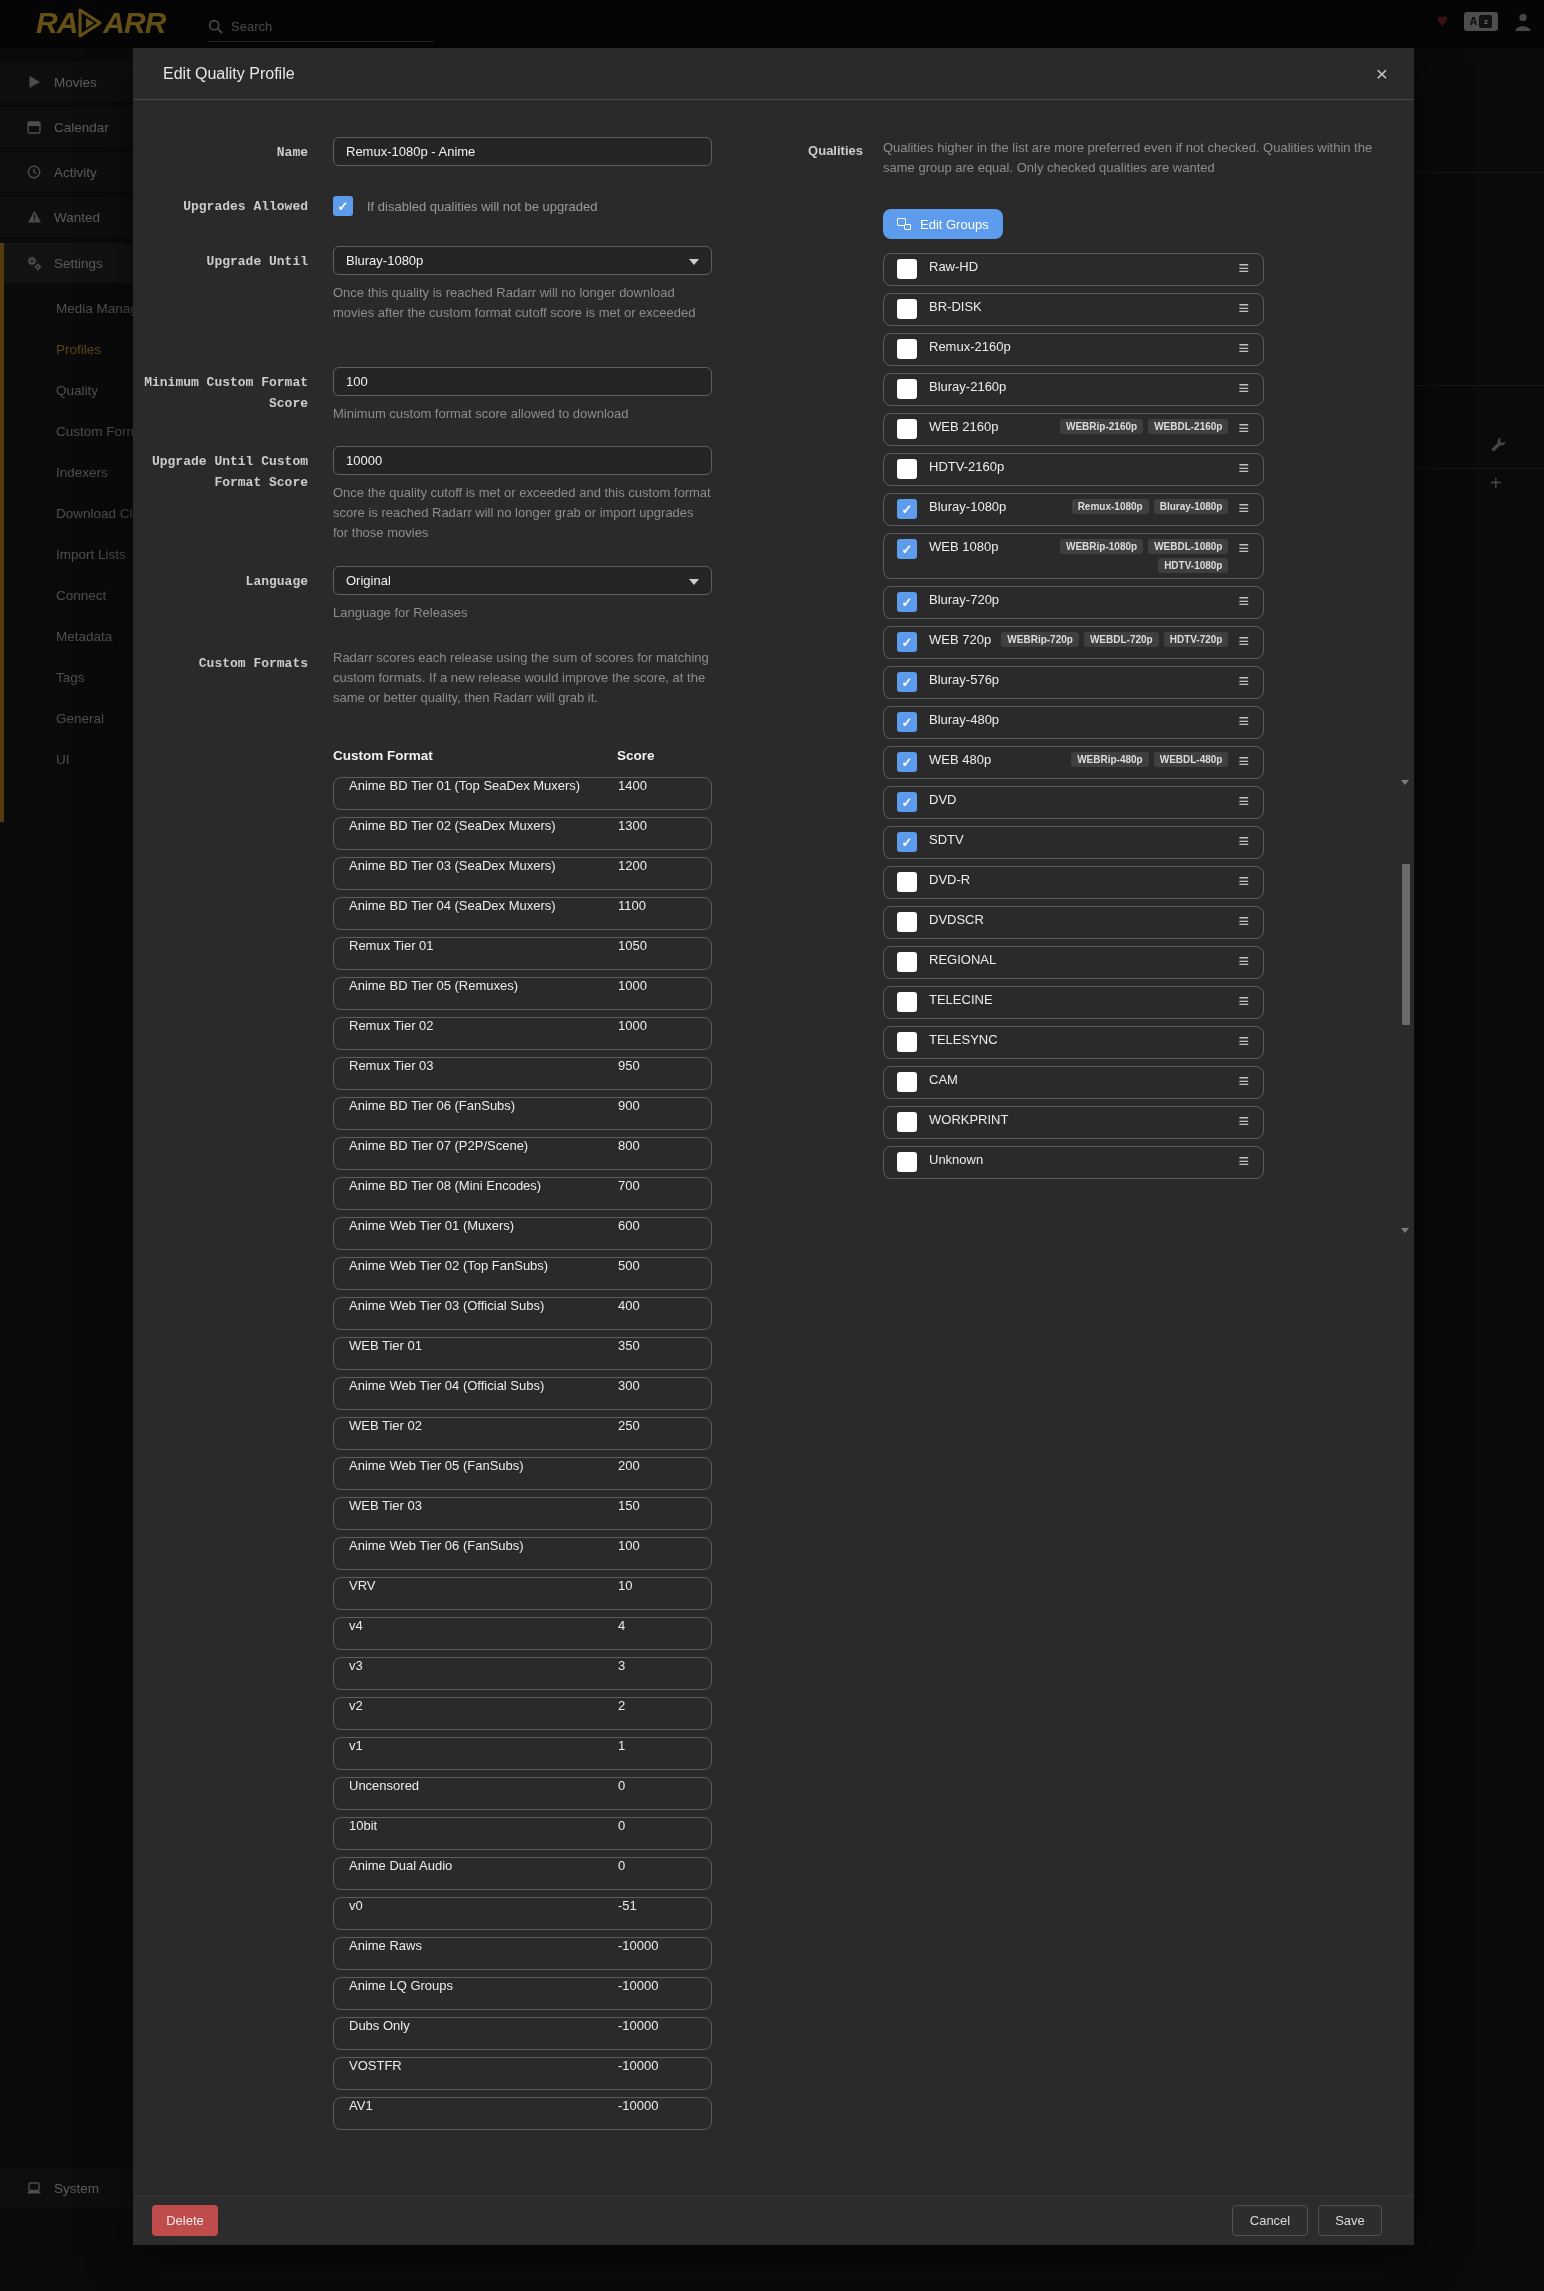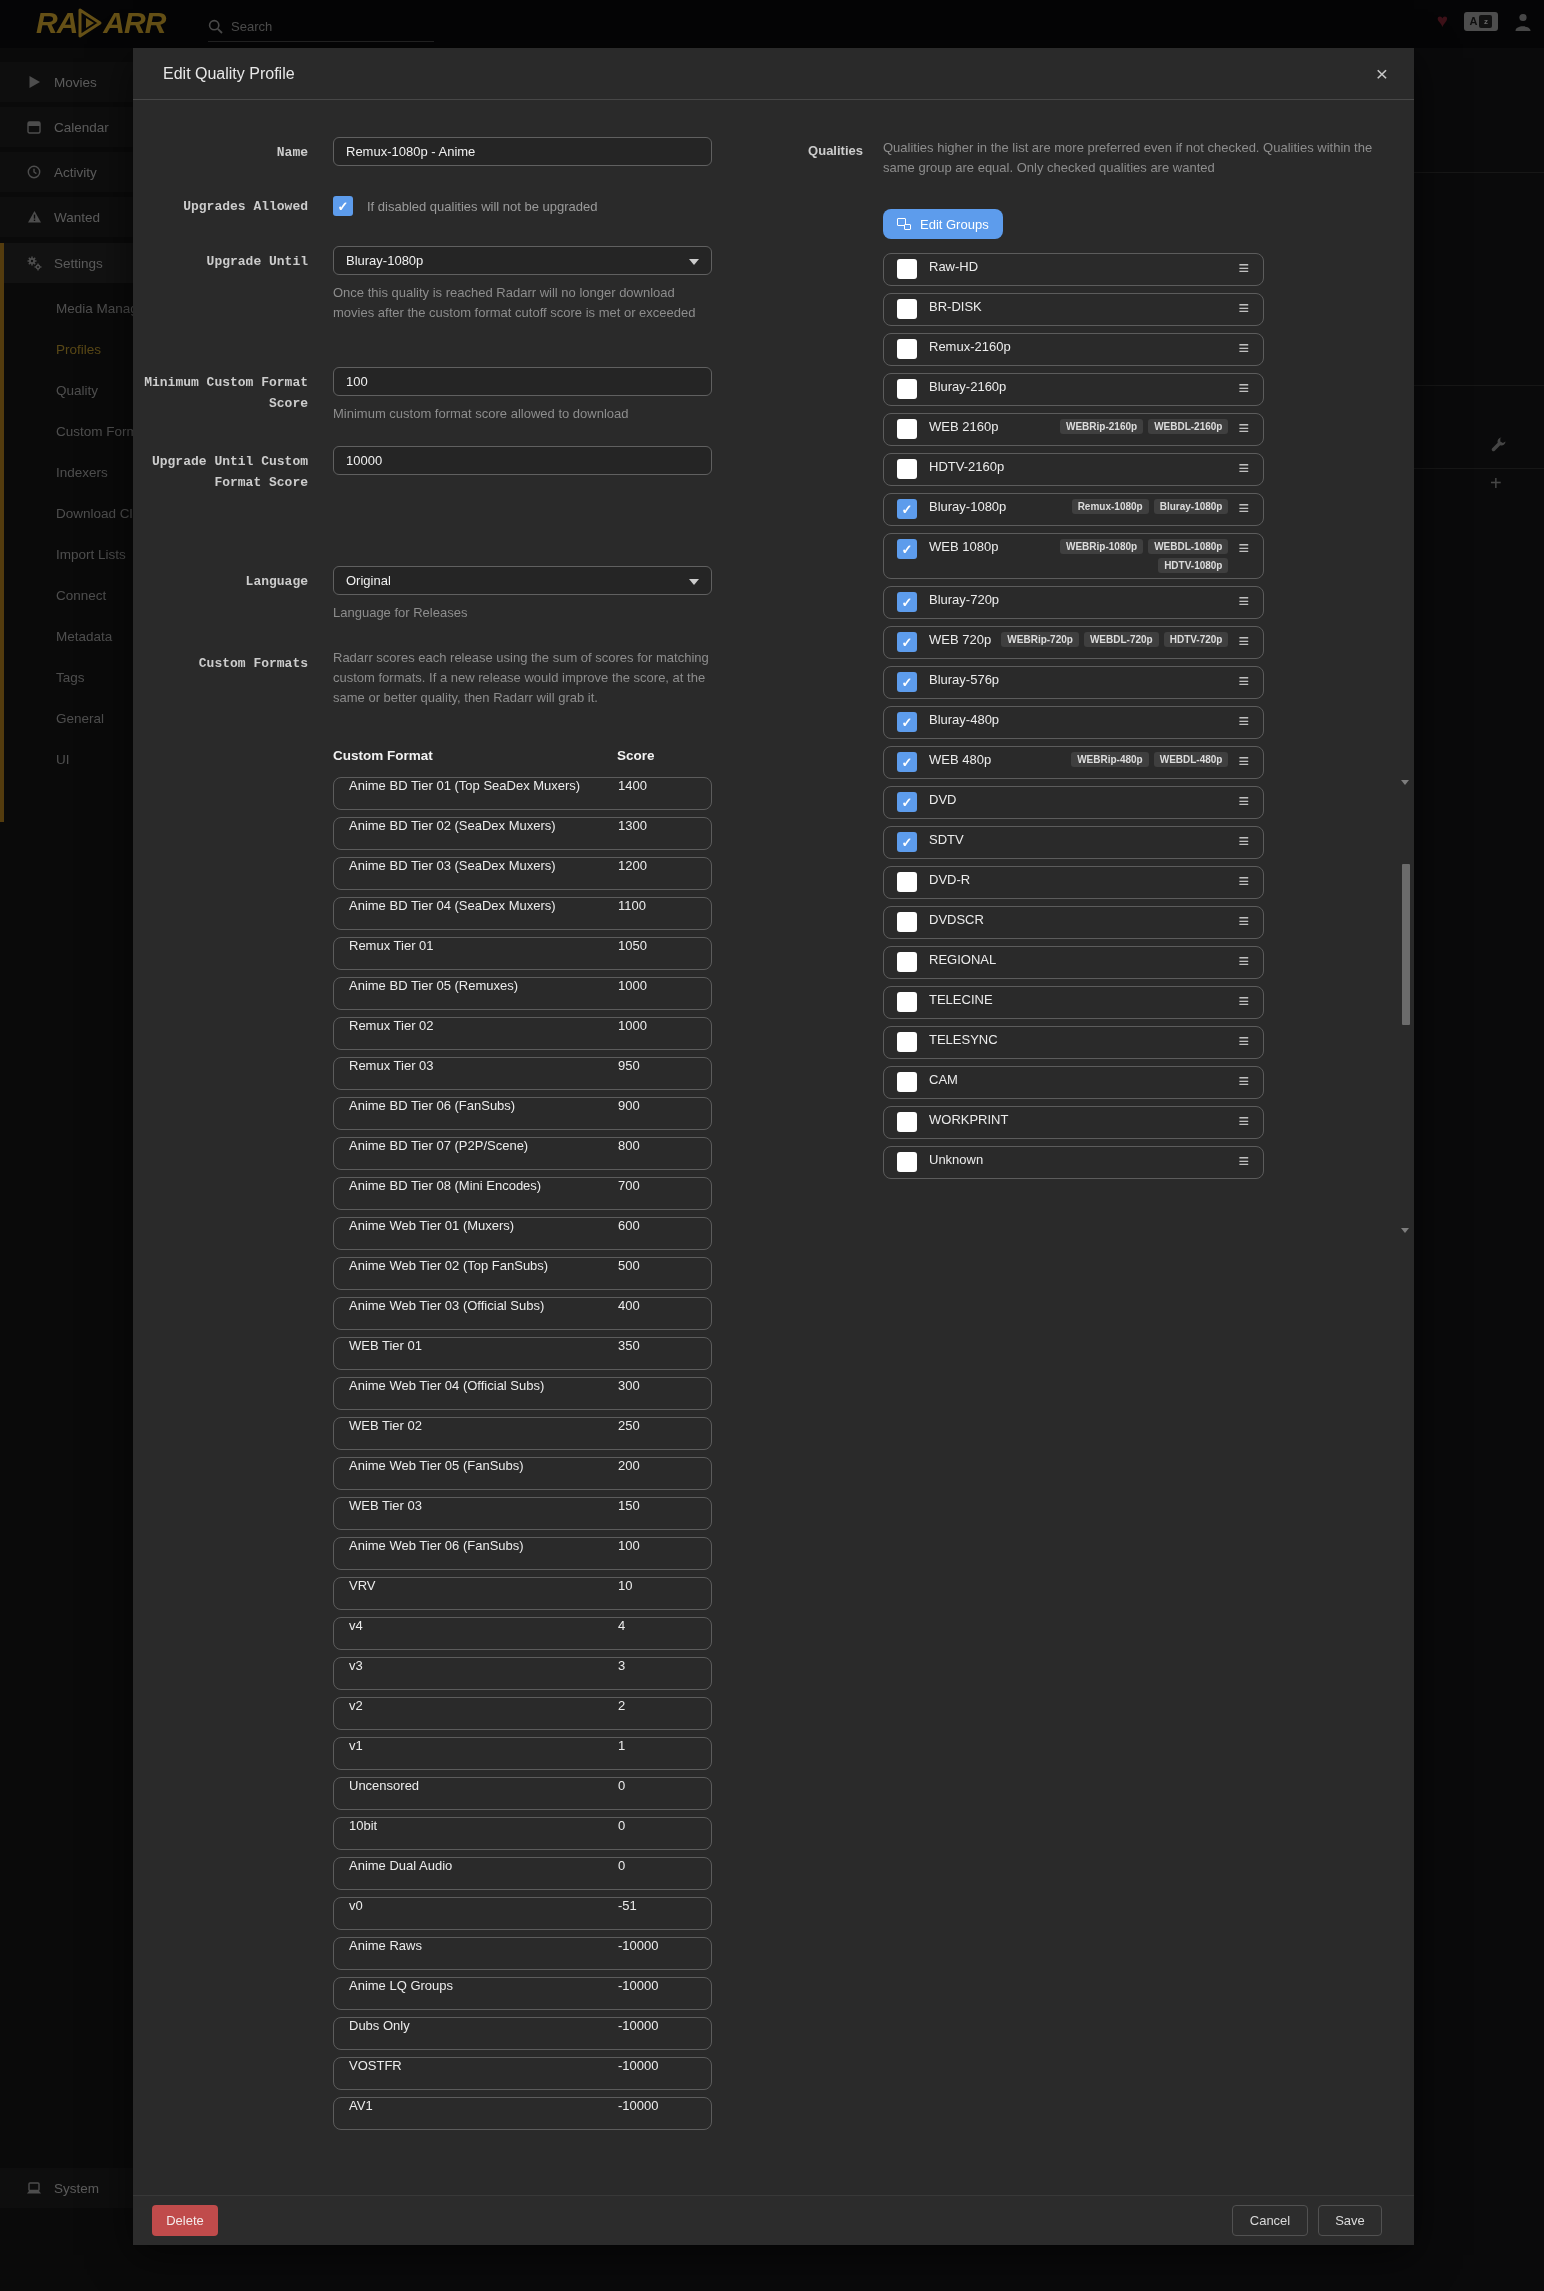--- a/index.html
+++ b/index.html
@@ -258,20 +258,21 @@
       <div class="fg-ctrl">
         <div class="tinput">100</div>
         <div class="help">Minimum custom format score allowed to download</div>
       </div>
     </div>
 
     <div class="fg" style="top:346px;">
       <div class="fg-label">Upgrade Until Custom Format Score</div>
       <div class="fg-ctrl">
         <div class="tinput">10000</div>
+        <div class="help">Once the quality cutoff is met or exceeded and this custom format score is reached Radarr will no longer grab or import upgrades for those movies</div>
       </div>
     </div>
 
     <div class="fg" style="top:466px;">
       <div class="fg-label">Language</div>
       <div class="fg-ctrl">
         <div class="tinput tselect">
             <span>Original</span>
             <span class="caret"></span>
           </div>

